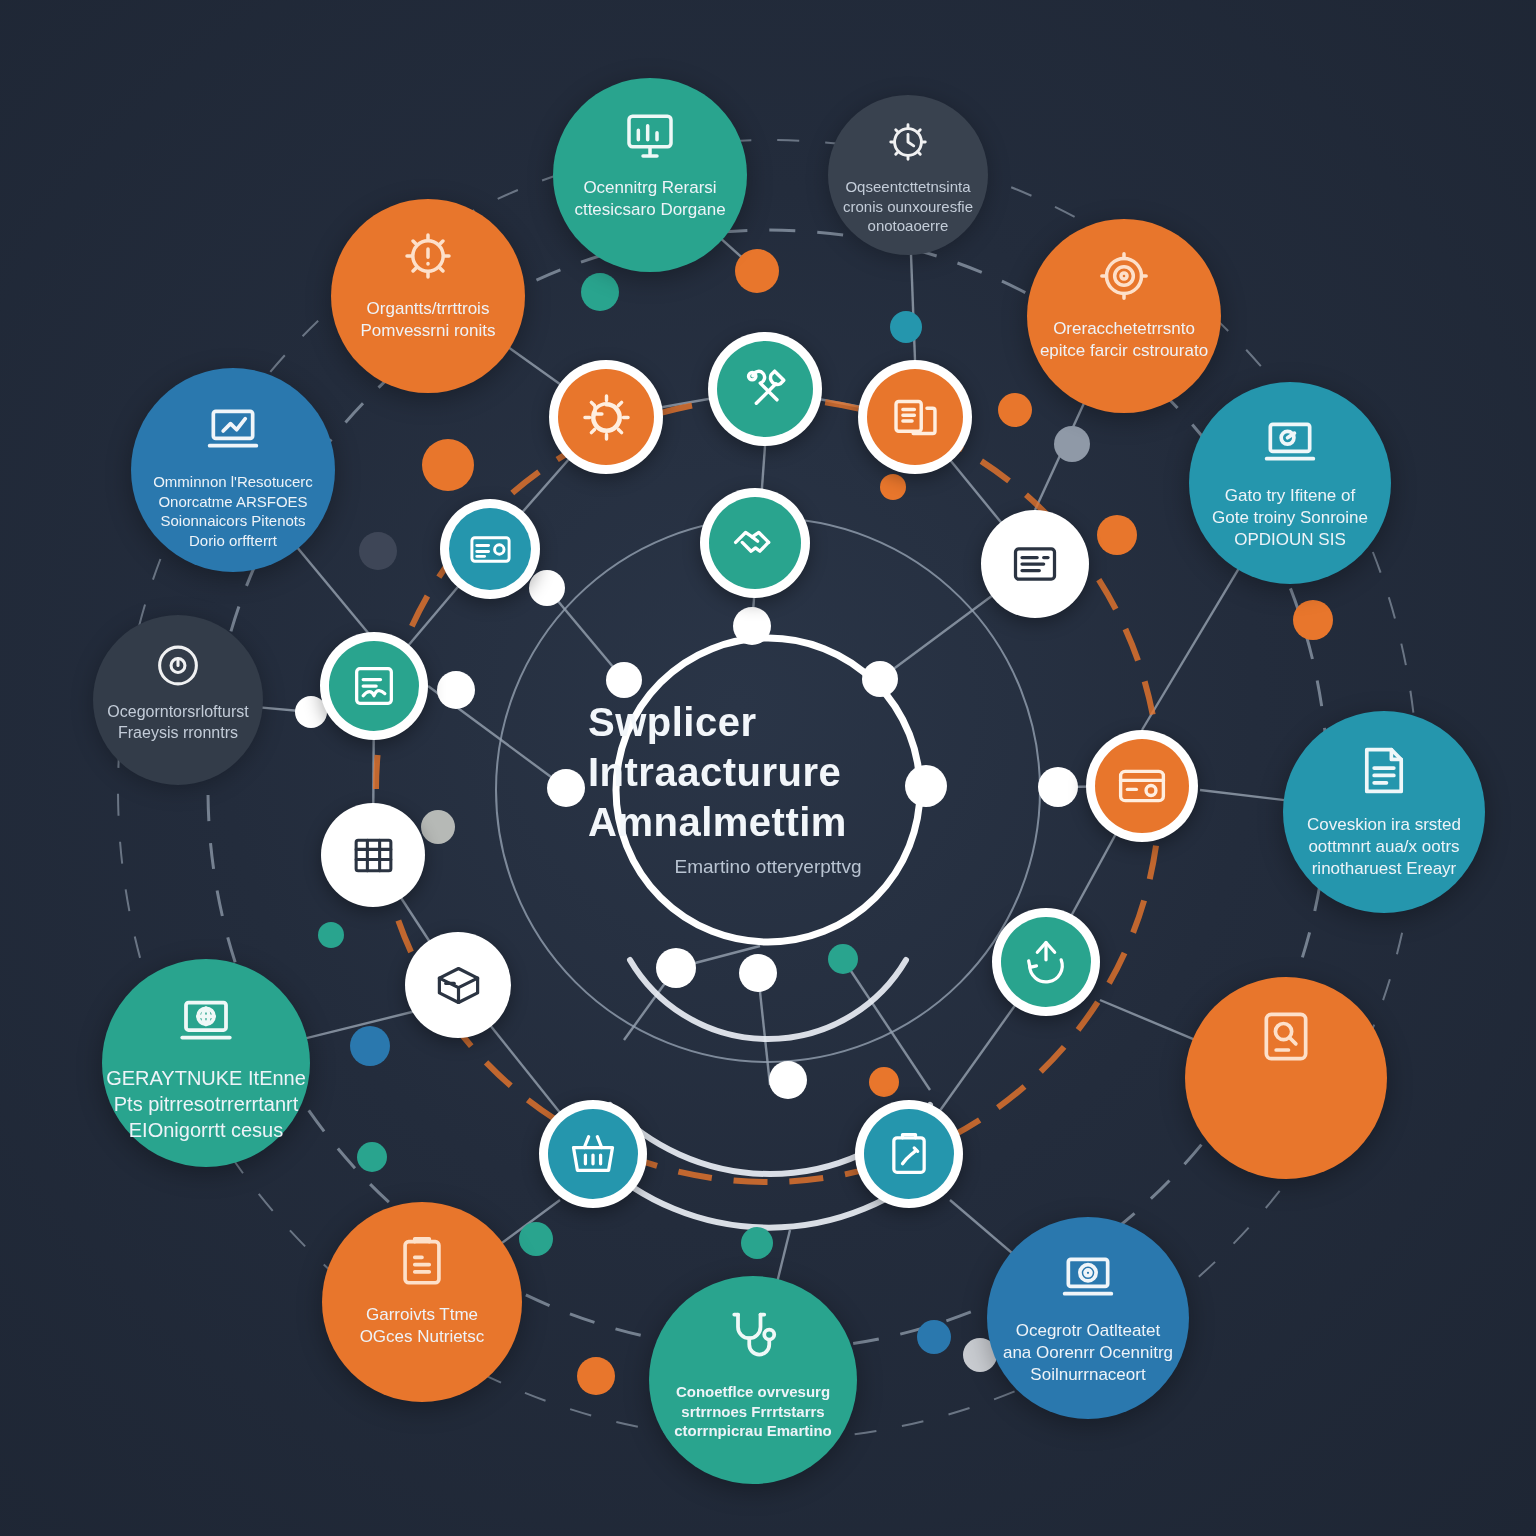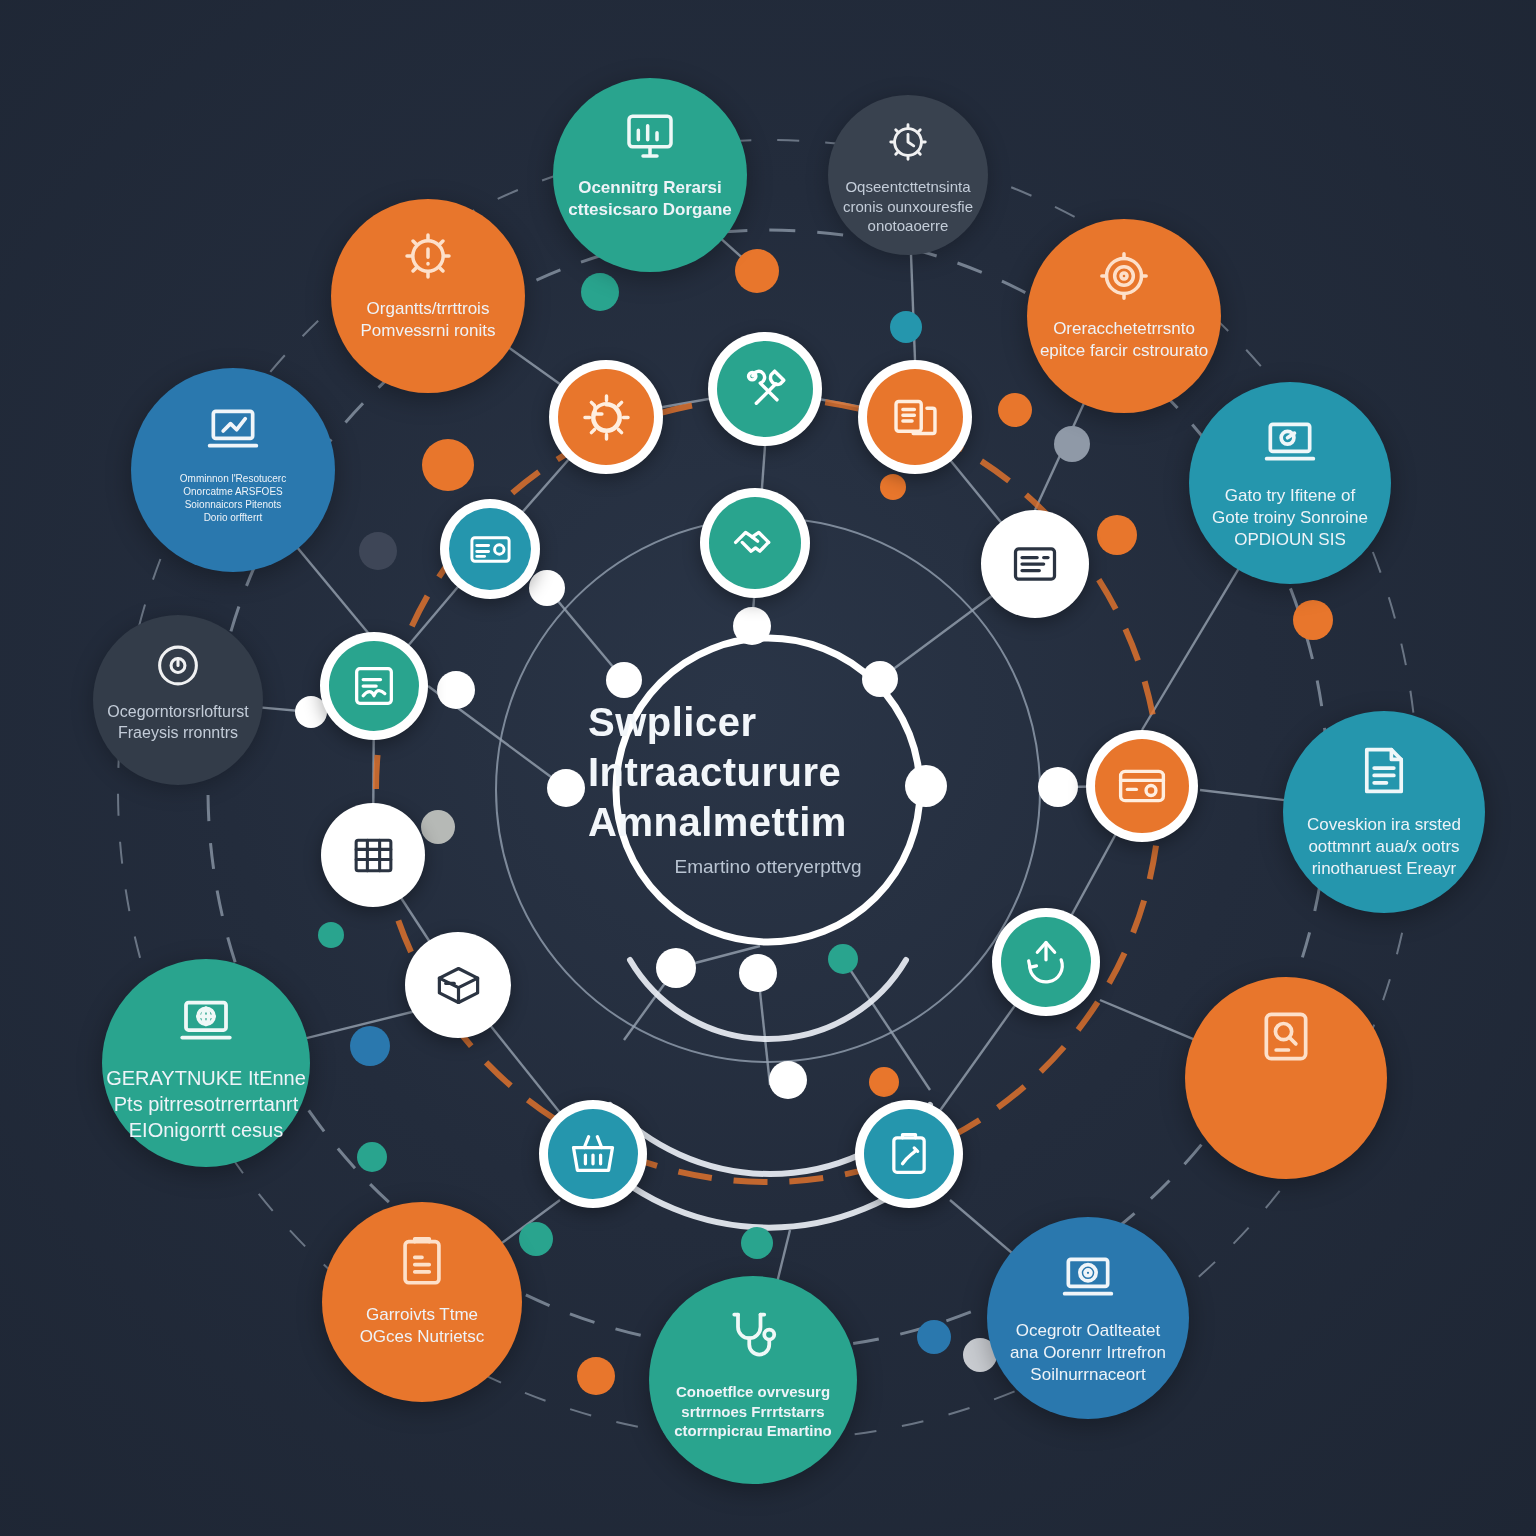--- a/index.html
+++ b/index.html
@@ -122,21 +122,21 @@
   <div id="outer-nodes">
       <div class="node-wrap" style="left: 553px; top: 78px; width: 194px; height: 194px;">
         <div class="node-circle" style="left: 0px; top: 0px; width: 194px; height: 194px; background: rgb(41, 164, 142);"></div>
         <div class="icon" style="position: absolute; left: 50%; top: 29px; transform: translateX(-50%); opacity: 0.93;">
           <svg width="56" height="56" viewBox="0 0 24 24" fill="none" stroke="#ffffff" stroke-width="1.5" stroke-linecap="round" stroke-linejoin="round">
             <rect x="3" y="4" width="18" height="13" rx="1.5"></rect>
             <path d="M7 14V10M11 14V8M15 14v-3"></path>
             <path d="M12 17v3M9 21h6"></path>
           </svg>
         </div>
-        <div class="node-text" style="top: 99px; font-size: 17px; font-weight: bold;">
+        <div class="node-text" style="top: 99px; font-size: 17px;">
           <div>Ocennitrg Rerarsi</div>
           <div>cttesicsaro Dorgane</div>
         </div>
       </div>
       <div class="node-wrap" style="left: 828px; top: 95px; width: 160px; height: 160px;">
         <div class="node-circle" style="left: 0px; top: 0px; width: 160px; height: 160px; background: rgb(57, 66, 79); box-shadow: rgba(0, 0, 0, 0.25) 0px 4px 22px;"></div>
         <div class="icon" style="position: absolute; left: 50%; top: 24px; transform: translateX(-50%); opacity: 0.93;">
           <svg width="46" height="46" viewBox="0 0 24 24" fill="none" stroke="#ffffff" stroke-width="1.5" stroke-linecap="round" stroke-linejoin="round">
             <circle cx="12" cy="12" r="7"></circle>
             <path d="M12 8v4l3 2"></path>
@@ -180,21 +180,21 @@
       </div>
       <div class="node-wrap" style="left: 131px; top: 368px; width: 204px; height: 204px;">
         <div class="node-circle" style="left: 0px; top: 0px; width: 204px; height: 204px; background: rgb(42, 120, 174);"></div>
         <div class="icon" style="position: absolute; left: 50%; top: 31px; transform: translateX(-50%); opacity: 0.93;">
           <svg width="59" height="59" viewBox="0 0 24 24" fill="none" stroke="#ffffff" stroke-width="1.5" stroke-linecap="round" stroke-linejoin="round">
             <rect x="4" y="5" width="16" height="11" rx="1"></rect>
             <path d="M2.5 19h19"></path>
             <path d="M8 13l3-3 2.5 2.5L17 8"></path>
           </svg>
         </div>
-        <div class="node-text" style="top: 104px; font-size: 10px;">
+        <div class="node-text" style="top: 104px; font-size: 15px;">
           <div>Omminnon l'Resotucerc</div>
           <div>Onorcatme ARSFOES</div>
           <div>Soionnaicors Pitenots</div>
           <div>Dorio orffterrt</div>
         </div>
       </div>
       <div class="node-wrap" style="left: 1189px; top: 382px; width: 202px; height: 202px;">
         <div class="node-circle" style="left: 0px; top: 0px; width: 202px; height: 202px; background: rgb(37, 150, 173);"></div>
         <div class="icon" style="position: absolute; left: 50%; top: 30px; transform: translateX(-50%); opacity: 0.93;">
           <svg width="59" height="59" viewBox="0 0 24 24" fill="none" stroke="#ffffff" stroke-width="1.5" stroke-linecap="round" stroke-linejoin="round">
@@ -285,21 +285,21 @@
         <div class="icon" style="position: absolute; left: 50%; top: 30px; transform: translateX(-50%); opacity: 0.93;">
           <svg width="59" height="59" viewBox="0 0 24 24" fill="none" stroke="#ffffff" stroke-width="1.5" stroke-linecap="round" stroke-linejoin="round">
             <rect x="4" y="5" width="16" height="11" rx="1"></rect>
             <path d="M2.5 19h19"></path>
             <circle cx="12" cy="10.5" r="3.3"></circle>
             <circle cx="12" cy="10.5" r="1.2"></circle>
           </svg>
         </div>
         <div class="node-text" style="top: 103px; font-size: 17px;">
           <div>Ocegrotr Oatlteatet</div>
-          <div>ana Oorenrr Irtrefron</div>
+          <div>ana Oorenrr Ocennitrg</div>
           <div>Soilnurrnaceort</div>
         </div>
       </div>
       <div class="node-wrap" style="left: 649px; top: 1276px; width: 208px; height: 208px;">
         <div class="node-circle" style="left: 0px; top: 0px; width: 208px; height: 208px; background: rgb(41, 164, 142);"></div>
         <div class="icon" style="position: absolute; left: 50%; top: 31px; transform: translateX(-50%); opacity: 0.93;">
           <svg width="60" height="60" viewBox="0 0 24 24" fill="none" stroke="#ffffff" stroke-width="1.5" stroke-linecap="round" stroke-linejoin="round">
             <path d="M6 3v5a4.5 4.5 0 0 0 9 0V3"></path>
             <path d="M6 3H4.5M15 3h1.5"></path>
             <path d="M10.5 12.5v2.5a4 4 0 0 0 8 0v-1.5"></path>

